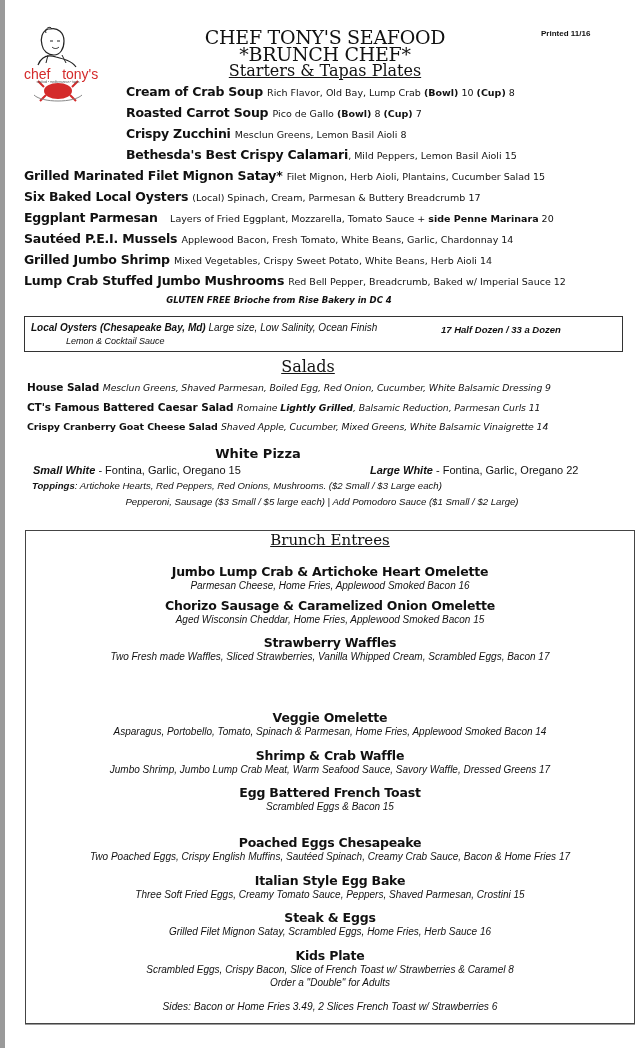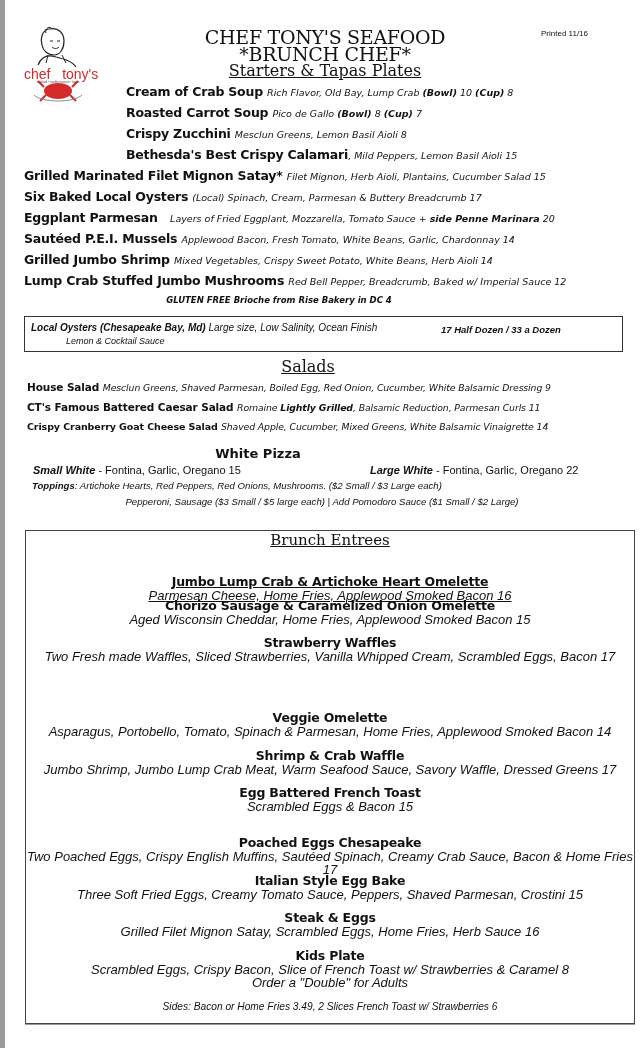--- a/index.html
+++ b/index.html
@@ -1,48 +1,48 @@
 <!DOCTYPE html>
 <html><head>
 <meta charset="utf-8">
 <style>
   html, body { margin: 0; padding: 0; }
   body {
     width: 644px; height: 1048px; background: #ffffff; position: relative; overflow: hidden;
     font-family: "DejaVu Sans", sans-serif; color: #111;
   }
   .gutter { position: absolute; left: 0; top: 0; width: 5px; height: 1048px; background: #9a9a9a; }
-  .printed { position: absolute; left: 541px; top: 29px; font-family: "Liberation Sans", sans-serif; font-weight: normal; font-size: 8px; }
+  .printed { position: absolute; left: 541px; top: 29px; font-family: "Liberation Sans", sans-serif; font-weight: bold; font-size: 8px; }
   .logo { position: absolute; left: 24px; top: 25px; width: 68px; height: 80px; }
   .title-block { position: absolute; left: 150px; top: 28px; width: 350px; text-align: center; font-family: "DejaVu Serif", serif; }
   .title-block .t1 { font-size: 19px; line-height: 18px; letter-spacing: -0.3px; }
   .title-block .t2 { font-size: 19px; line-height: 16px; letter-spacing: -0.3px; }
   .title-block .t3 { font-size: 16px; line-height: 17px; text-decoration: underline; }
   .starter { position: absolute; font-size: 12.5px; font-weight: bold; white-space: nowrap; letter-spacing: -0.2px; }
-  .starter .d { font-weight: normal; font-style: italic; font-size: 9.5px; letter-spacing: 0; }
+  .starter .d { font-weight: normal; font-size: 9.5px; letter-spacing: 0; }
   .starter .d b { font-weight: bold; }
   .gf { position: absolute; left: 0; width: 558px; top: 295px; text-align: center; font-size: 8.5px; font-weight: bold; font-style: italic; }
   .oyster-box { position: absolute; left: 24px; top: 316px; width: 597px; height: 34px; border: 1px solid #333; font-family: "Liberation Sans", sans-serif; font-style: italic; font-size: 10px; }
   .oyster-box .l1 { position: absolute; left: 6px; top: 5px; white-space: nowrap; }
   .oyster-box .l2 { position: absolute; left: 41px; top: 19px; font-size: 9px; }
   .oyster-box .price { position: absolute; left: 416px; top: 7px; font-weight: bold; font-size: 9.5px; white-space: nowrap; }
   .section-head { position: absolute; left: 0; width: 616px; text-align: center; font-family: "DejaVu Serif", serif; font-size: 16px; text-decoration: underline; }
   .salad { position: absolute; left: 27px; font-size: 10.5px; font-weight: bold; white-space: nowrap; letter-spacing: -0.1px; }
   .salad .d { font-weight: normal; font-style: italic; font-size: 9.3px; }
   .salad .d b { font-weight: bold; }
   .pizza-title { position: absolute; left: 0; width: 516px; top: 446px; text-align: center; font-size: 13px; font-weight: bold; }
   .pz { position: absolute; font-family: "Liberation Sans", sans-serif; font-style: italic; font-size: 11px; white-space: nowrap; }
   .pz b { font-weight: bold; }
   .pz-tops { position: absolute; left: 32px; top: 480px; font-family: "Liberation Sans", sans-serif; font-style: italic; font-size: 9.6px; white-space: nowrap; }
   .pz-tops2 { position: absolute; left: 0; width: 644px; top: 496px; text-align: center; font-family: "Liberation Sans", sans-serif; font-style: italic; font-size: 9.6px; white-space: nowrap; }
   .entree-box { position: absolute; left: 25px; top: 530px; width: 608px; height: 492px; border: 1px solid #444; box-shadow: 0 1px 0 #999; }
   .entree-head { position: absolute; left: 0; width: 100%; top: 0; text-align: center; font-family: "DejaVu Serif", serif; font-size: 15px; text-decoration: underline; }
   .entree { position: absolute; left: 0; width: 100%; text-align: center; }
   .entree .n { font-size: 12.5px; font-weight: bold; line-height: 15px; letter-spacing: -0.2px; }
-  .entree .d { font-family: "Liberation Sans", sans-serif; font-style: italic; font-size: 13px; line-height: 13px; }
+  .entree .d { font-family: "Liberation Sans", sans-serif; font-style: italic; font-size: 10px; line-height: 13px; }
   .sides { position: absolute; left: 0; width: 100%; top: 470px; text-align: center; font-family: "Liberation Sans", sans-serif; font-style: italic; font-size: 10.2px; }
 </style>
 </head>
 <body>
 
 <div class="gutter"></div>
 
 <div class="logo">
   <svg width="68" height="80" viewBox="0 0 68 80">
     <path d="M24 4 C18 6 16 14 18 20 C19 26 24 30 30 30 C36 30 40 24 40 16 C40 8 34 2 26 4 Z" fill="none" stroke="#222" stroke-width="1.2"></path>
@@ -138,21 +138,21 @@
   <b>Large White</b><span style="font-style:normal"> - Fontina, Garlic, Oregano 22</span>
 </div>
 <div class="pz-tops">
   <b>Toppings</b><span>: Artichoke Hearts, Red Peppers, Red Onions, Mushrooms. ($2 Small / $3 Large each)</span>
 </div>
 <div class="pz-tops2">Pepperoni, Sausage ($3 Small / $5 large each) | Add Pomodoro Sauce ($1 Small / $2 Large)</div>
 
 <div class="entree-box">
   <div class="entree-head">Brunch Entrees</div>
 
-  <div class="entree" style="top:43px;text-decoration:underline;">
+  <div class="entree" style="top:33px;">
     <div class="n">Jumbo Lump Crab &amp; Artichoke Heart Omelette</div>
     <div class="d">Parmesan Cheese, Home Fries, Applewood Smoked Bacon 16</div>
   </div>
   <div class="entree" style="top:67px;">
     <div class="n">Chorizo Sausage &amp; Caramelized Onion Omelette</div>
     <div class="d">Aged Wisconsin Cheddar, Home Fries, Applewood Smoked Bacon 15</div>
   </div>
   <div class="entree" style="top:104px;">
     <div class="n">Strawberry Waffles</div>
     <div class="d">Two Fresh made Waffles, Sliced Strawberries, Vanilla Whipped Cream, Scrambled Eggs, Bacon 17</div>

